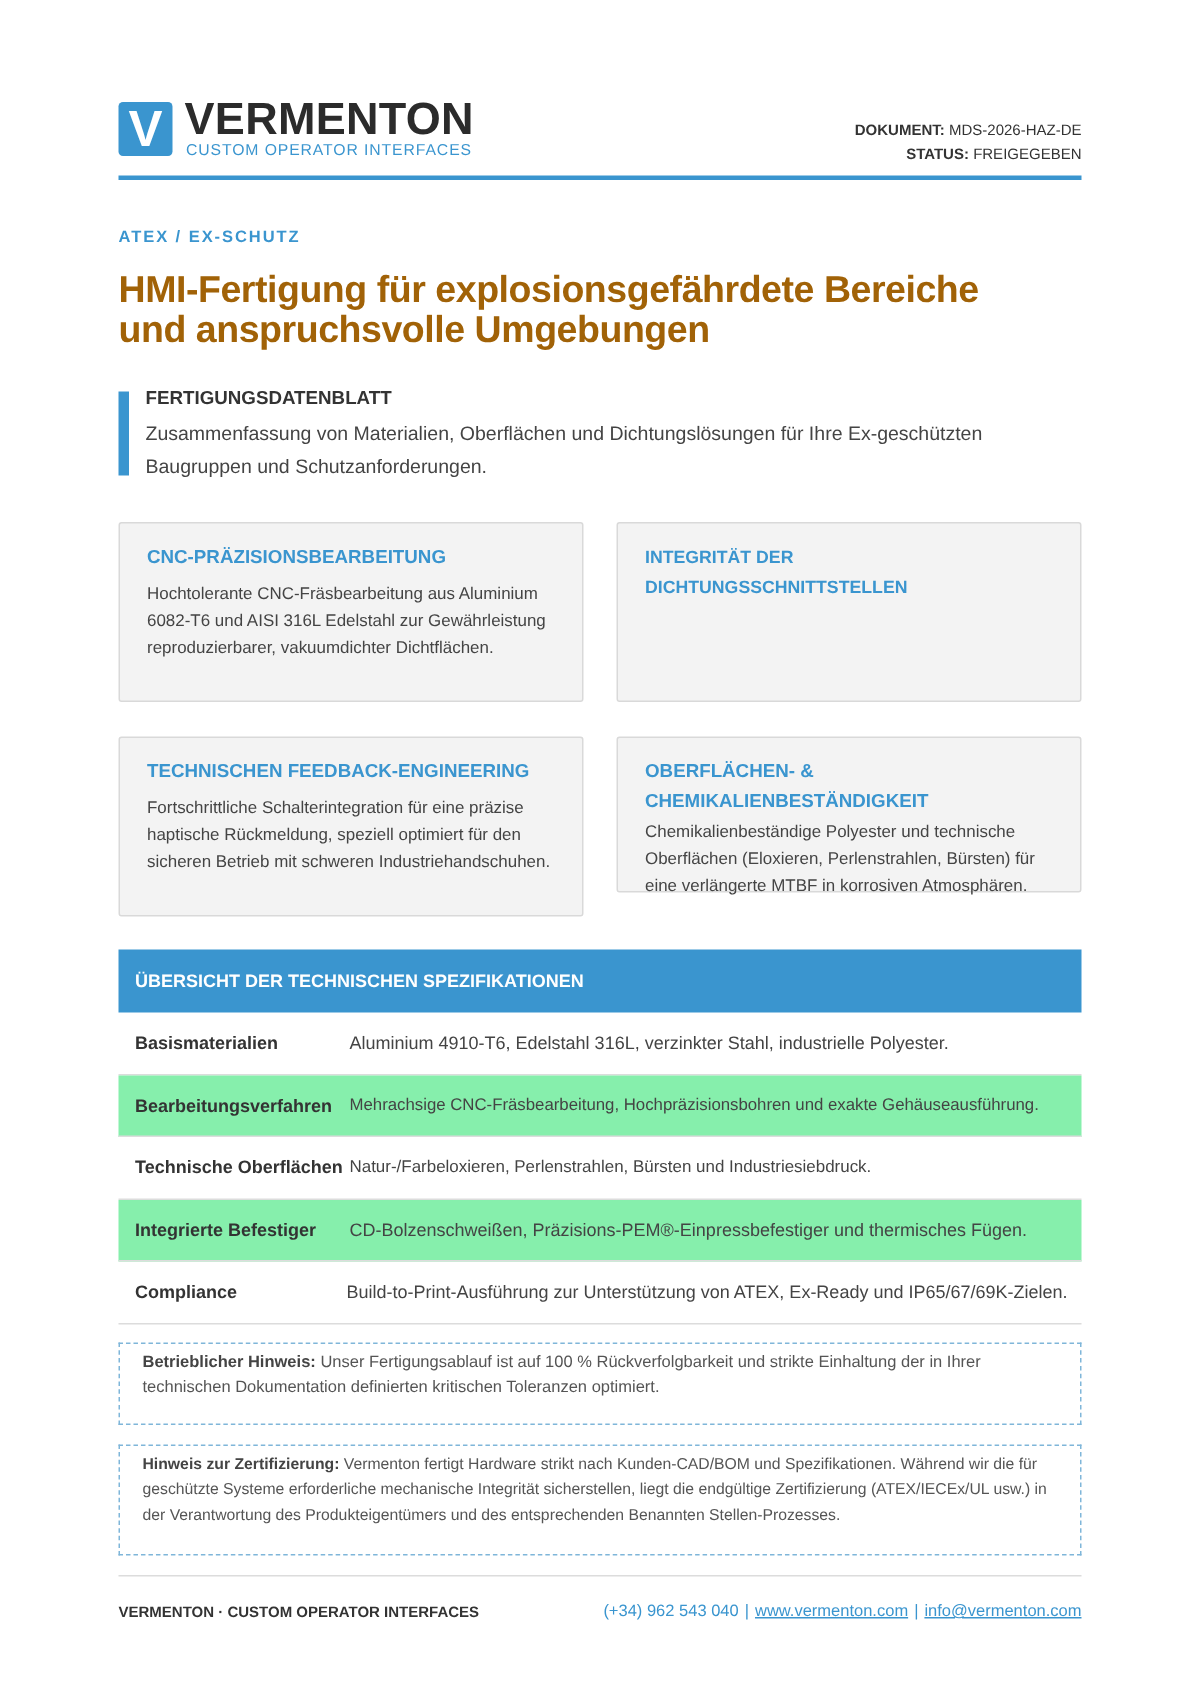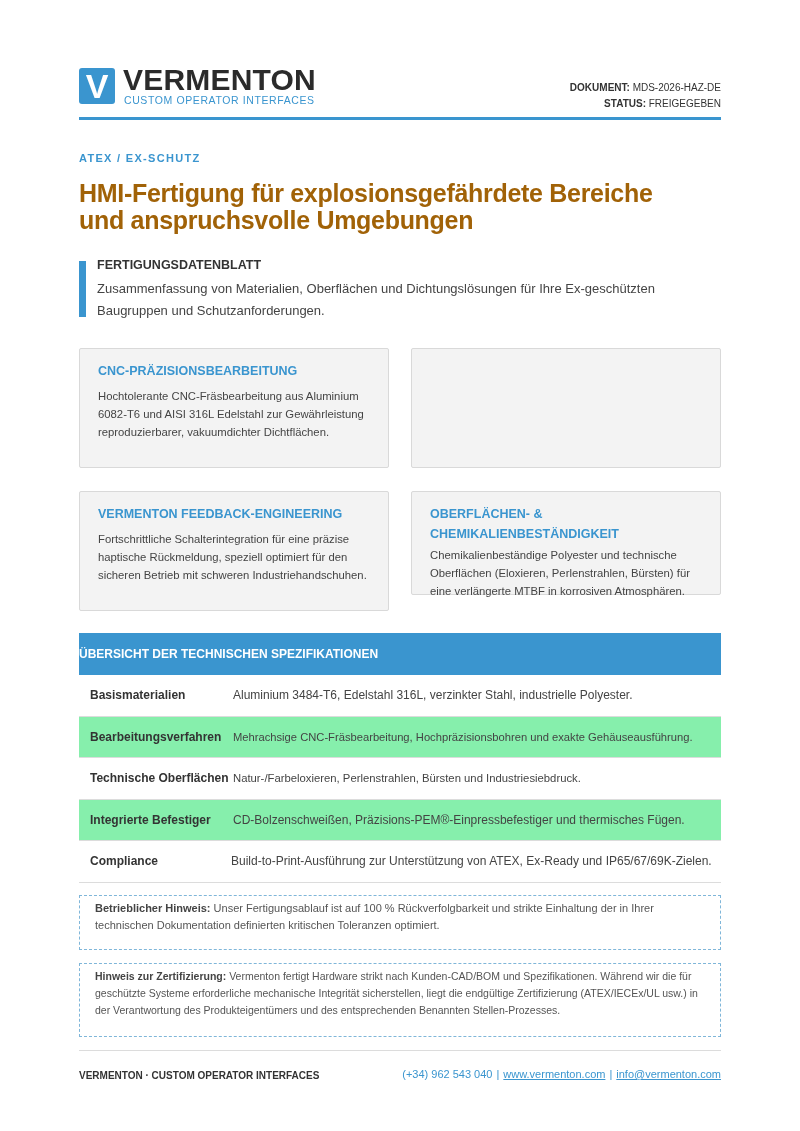--- a/index.html
+++ b/index.html
@@ -55,21 +55,21 @@
     position: absolute; width: 310px;
     background: #f3f3f3; border: 1px solid #d9d9d9; border-radius: 2px;
     padding: 12px 18px 0 18px;
   }
   .card-title { font-size: 12.5px; font-weight: bold; color: #3a95cf; line-height: 20px; margin-bottom: 6px; }
   .card-text { font-size: 11.3px; line-height: 18px; color: #444; }
 
   .spec { position: absolute; top: 633px; left: 0; width: 642px; }
   .spec-head {
     height: 42px; background: #3a95cf; color: #fff;
-    font-size: 12px; font-weight: bold; line-height: 42px; 
+    font-size: 12px; font-weight: bold; line-height: 42px; padding-left: 11px;
   }
   .spec-row { height: 41.5px; border-bottom: 1px solid #dcdcdc; position: relative; }
   .spec-row.alt { background: #86efac; }
   .spec-label { position: absolute; left: 11px; top: 0; line-height: 41px; font-size: 12px; font-weight: bold; color: #333; }
   .spec-value { position: absolute; left: 154px; top: 0; line-height: 41px; font-size: 12px; color: #444; white-space: nowrap; }
   .spec-row:nth-child(3) .spec-value { font-size: 11.3px; }
 
   .note {
     position: absolute; left: 0; width: 642px;
     border: 1px dashed #7fb6d9; padding: 4px 15px;
@@ -109,36 +109,37 @@
     <div class="intro-bar"></div>
     <div class="intro-title">FERTIGUNGSDATENBLATT</div>
     <div class="intro-text">Zusammenfassung von Materialien, Oberflächen und Dichtungslösungen für Ihre Ex-geschützten Baugruppen und Schutzanforderungen.</div>
   </div>
 
   <div class="card" style="left:0; top:348px; height:120px;">
     <div class="card-title">CNC-PRÄZISIONSBEARBEITUNG</div>
     <div class="card-text">Hochtolerante CNC-Fräsbearbeitung aus Aluminium 6082-T6 und AISI 316L Edelstahl zur Gewährleistung reproduzierbarer, vakuumdichter Dichtflächen.</div>
   </div>
   <div class="card" style="left:332px; top:348px; height:120px;">
+    <div class="card-title" style="font-size:11.8px;">INTEGRITÄT DER DICHTUNGSSCHNITTSTELLEN</div>
   </div>
   <div class="card" style="left:0; top:491px; height:120px;">
-    <div class="card-title">VERMENTON FEEDBACK-ENGINEERING</div>
+    <div class="card-title">TECHNISCHEN FEEDBACK-ENGINEERING</div>
     <div class="card-text">Fortschrittliche Schalterintegration für eine präzise haptische Rückmeldung, speziell optimiert für den sicheren Betrieb mit schweren Industriehandschuhen.</div>
   </div>
   <div class="card" style="left:332px; top:491px; height:104px;">
     <div class="card-title" style="margin-bottom:2px; width:200px;">OBERFLÄCHEN- &amp; CHEMIKALIENBESTÄNDIGKEIT</div>
     <div class="card-text">Chemikalienbeständige Polyester und technische Oberflächen (Eloxieren, Perlenstrahlen, Bürsten) für eine verlängerte MTBF in korrosiven Atmosphären.</div>
   </div>
 
   <div class="spec">
     <div class="spec-head">ÜBERSICHT DER TECHNISCHEN SPEZIFIKATIONEN</div>
     <div>
       <div class="spec-row">
         <span class="spec-label">Basismaterialien</span>
-        <span class="spec-value">Aluminium 3484-T6, Edelstahl 316L, verzinkter Stahl, industrielle Polyester.</span>
+        <span class="spec-value">Aluminium 4910-T6, Edelstahl 316L, verzinkter Stahl, industrielle Polyester.</span>
       </div>
       <div class="spec-row alt">
         <span class="spec-label">Bearbeitungsverfahren</span>
         <span class="spec-value" style="font-size:11.2px;">Mehrachsige CNC-Fräsbearbeitung, Hochpräzisionsbohren und exakte Gehäuseausführung.</span>
       </div>
       <div class="spec-row">
         <span class="spec-label">Technische Oberflächen</span>
         <span class="spec-value">Natur-/Farbeloxieren, Perlenstrahlen, Bürsten und Industriesiebdruck.</span>
       </div>
       <div class="spec-row alt">

